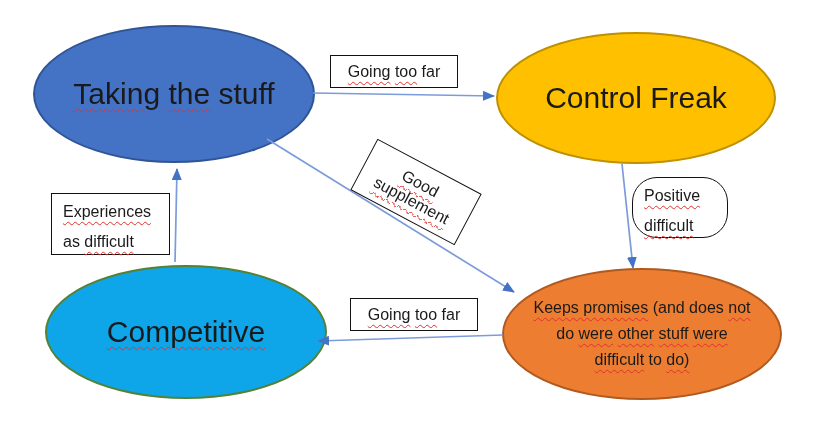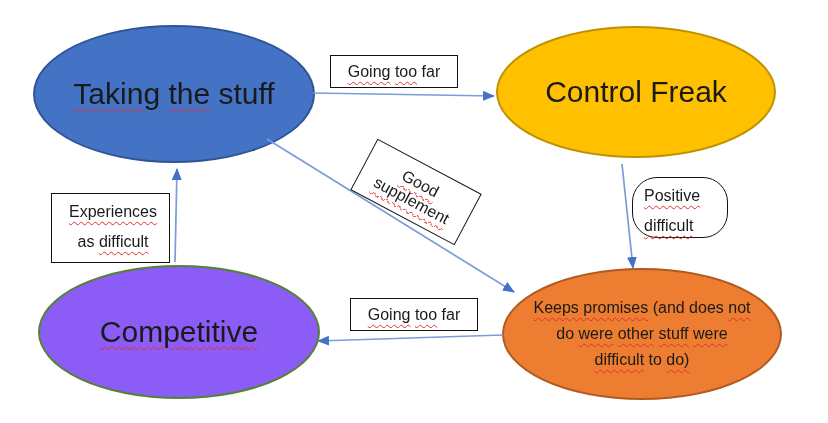--- a/index.html
+++ b/index.html
@@ -42,27 +42,27 @@
 <body>
 
 <div id="canvas" style="--arrow-line: #7c9bdb; --arrow-head: #4472C4;">
 
   <div class="node node-big" style="left: 33px; top: 25px; width: 282px; height: 138px; border: 2.6px solid rgb(47, 85, 151); background-color: rgb(68, 114, 196);">
     <div>
         <div class="tline"><span class="sq">Taking</span><span> </span><span class="sq">the</span><span> stuff</span></div>
       </div>
   </div>
 
-  <div class="node node-big" style="left: 496px; top: 26px; width: 280px; height: 132px; border: 2.6px solid rgb(191, 144, 0); background-color: rgb(255, 192, 0);">
+  <div class="node node-big" style="left: 496px; top: 32px; width: 280px; height: 132px; border: 2.6px solid rgb(191, 144, 0); background-color: rgb(255, 192, 0);">
     <div>
         <div class="tline"><span>Control Freak</span></div>
       </div>
   </div>
 
-  <div class="node node-big" style="left: 38px; top: 265px; width: 282px; height: 134px; border: 2.6px solid rgb(84, 130, 53); background-color: #8b5cf6;">
+  <div class="node node-big" style="left: 45px; top: 265px; width: 282px; height: 134px; border: 2.6px solid rgb(84, 130, 53); background-color: #0ea5e9;">
     <div>
         <div class="tline"><span class="sq">Competitive</span></div>
       </div>
   </div>
 
   <div class="node node-small" style="left: 502px; top: 268px; width: 280px; height: 132px; border: 2.6px solid rgb(177, 90, 31); background-color: rgb(237, 125, 49);">
     <div>
         <div class="tline"><span class="sq">Keeps promises</span><span> (and does </span><span class="sq">not</span></div>
         <div class="tline"><span>do </span><span class="sq">were</span><span> </span><span class="sq">other</span><span> </span><span class="sq">stuff</span><span> </span><span class="sq">were</span></div>
         <div class="tline"><span class="sq">difficult</span><span> to </span><span class="sq">do)</span></div>
@@ -97,18 +97,18 @@
       <div class="tline"><span class="sq">Positive</span></div>
       <div class="tline"><span class="sq">difficult</span></div>
     </div>
 
   <div class="lbl lbl-center" style="left:350px;top:298px;width:128px;height:33px;">
     <div>
         <div class="tline"><span class="sq">Going</span><span> </span><span class="sq">too</span><span> far</span></div>
       </div>
   </div>
 
-  <div class="lbl lbl-left" style="left:51px;top:193px;width:119px;height:70px;text-align:center;">
+  <div class="lbl lbl-left" style="left:51px;top:193px;width:119px;height:62px;">
       <div class="tline"><span class="sq">Experiences</span></div>
       <div class="tline"><span>as </span><span class="sq">difficult</span></div>
     </div>
 
 </div>
 
 </body></html>

